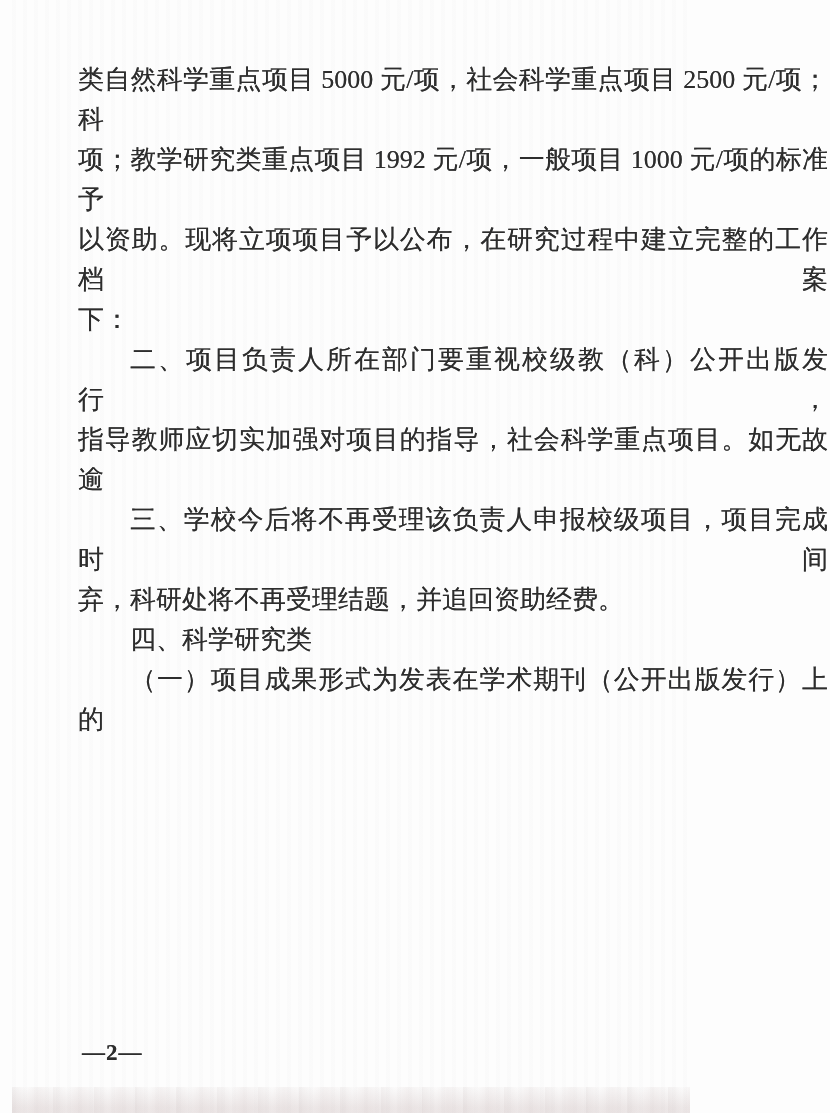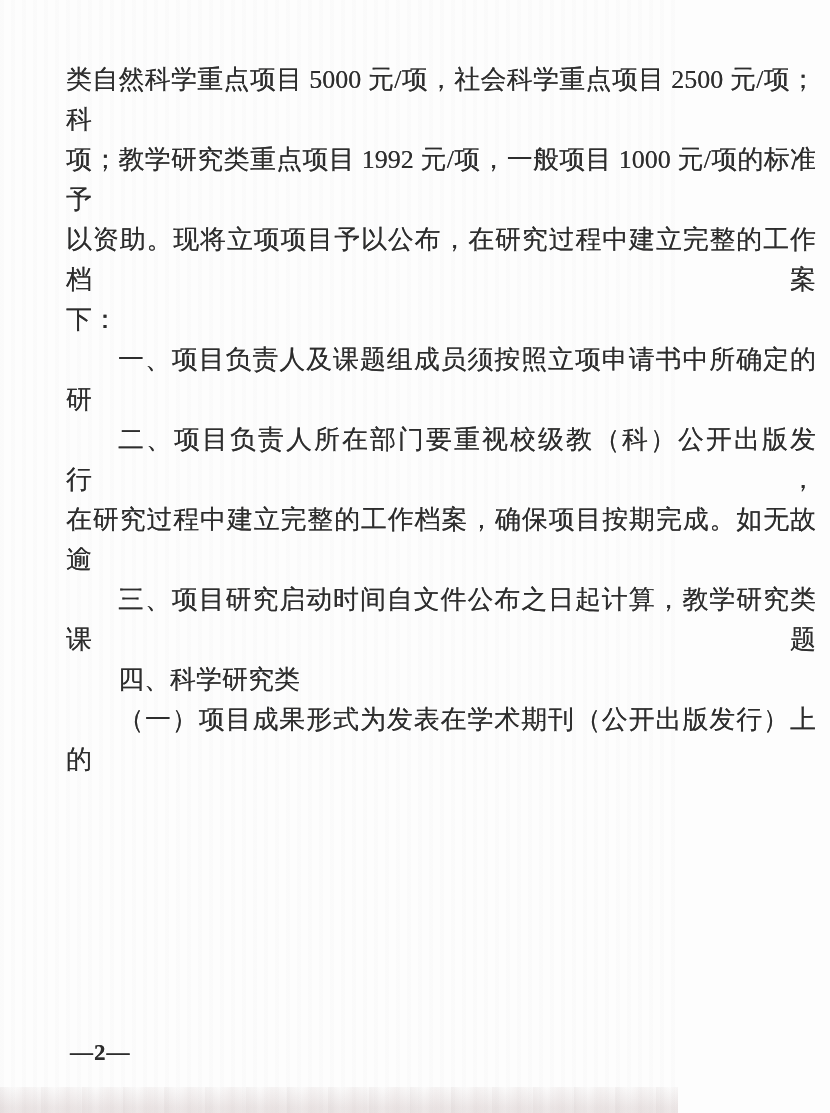--- a/index.html
+++ b/index.html
@@ -6,21 +6,21 @@
     margin: 0;
     padding: 0;
     width: 830px;
     height: 1113px;
     background: #fdfdfd;
     overflow: hidden;
     font-family: "Liberation Serif", "DejaVu Serif", serif;
   }
   .page {
     position: absolute;
-    left: 0; top: 0;
+    left: 12px; top: 0;
     width: 678px; height: 1113px;
     background:
       repeating-linear-gradient(90deg,
         rgba(120,120,125,0.018) 0px, rgba(120,120,125,0.018) 4px,
         rgba(255,255,255,0) 4px, rgba(255,255,255,0) 11px),
       #fdfdfd;
   }
   .scan-bottom-band {
     position: absolute;
     left: 0; right: 0; bottom: 0;
@@ -62,24 +62,24 @@
 </head>
 <body>
 
 <div class="page">
 
   <div class="doc-body">
     <div class="line fill">类自然科学重点项目 5000 元/项，社会科学重点项目 2500 元/项；科</div>
     <div class="line fill">项；教学研究类重点项目 1992 元/项，一般项目 1000 元/项的标准予</div>
     <div class="line fill">以资助。现将立项项目予以公布，在研究过程中建立完整的工作档案</div>
     <div class="line end">下：</div>
-    <div class="line fill indent">一、项目负责人及课题组成员须按照立项申请书中所确定的研</div>
     <div class="line fill indent">二、项目负责人所在部门要重视校级教（科）公开出版发行，</div>
-    <div class="line fill">在研究过程中建立完整的工作档案，确保项目按期完成。如无故逾</div>
-    <div class="line fill indent">三、项目研究启动时间自文件公布之日起计算，教学研究类课题</div>
+    <div class="line fill">指导教师应切实加强对项目的指导，社会科学重点项目。如无故逾</div>
+    <div class="line fill indent">三、学校今后将不再受理该负责人申报校级项目，项目完成时间</div>
+    <div class="line end">弃，科研处将不再受理结题，并追回资助经费。</div>
     <div class="line end indent">四、科学研究类</div>
     <div class="line fill indent">（一）项目成果形式为发表在学术期刊（公开出版发行）上的</div>
 
   </div>
 
   <div class="page-number">—2—</div>
 
   <div class="scan-bottom-band"></div>
 </div>
 

